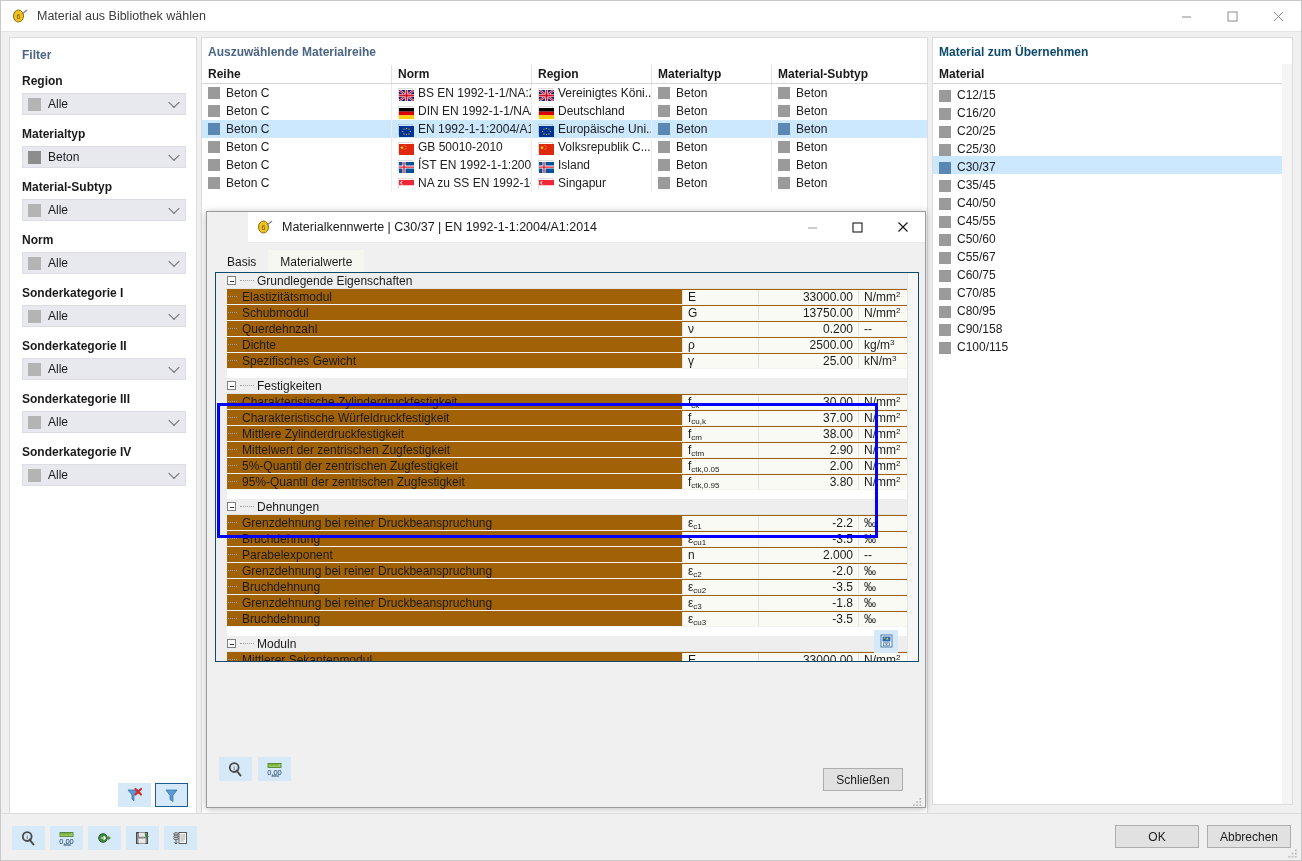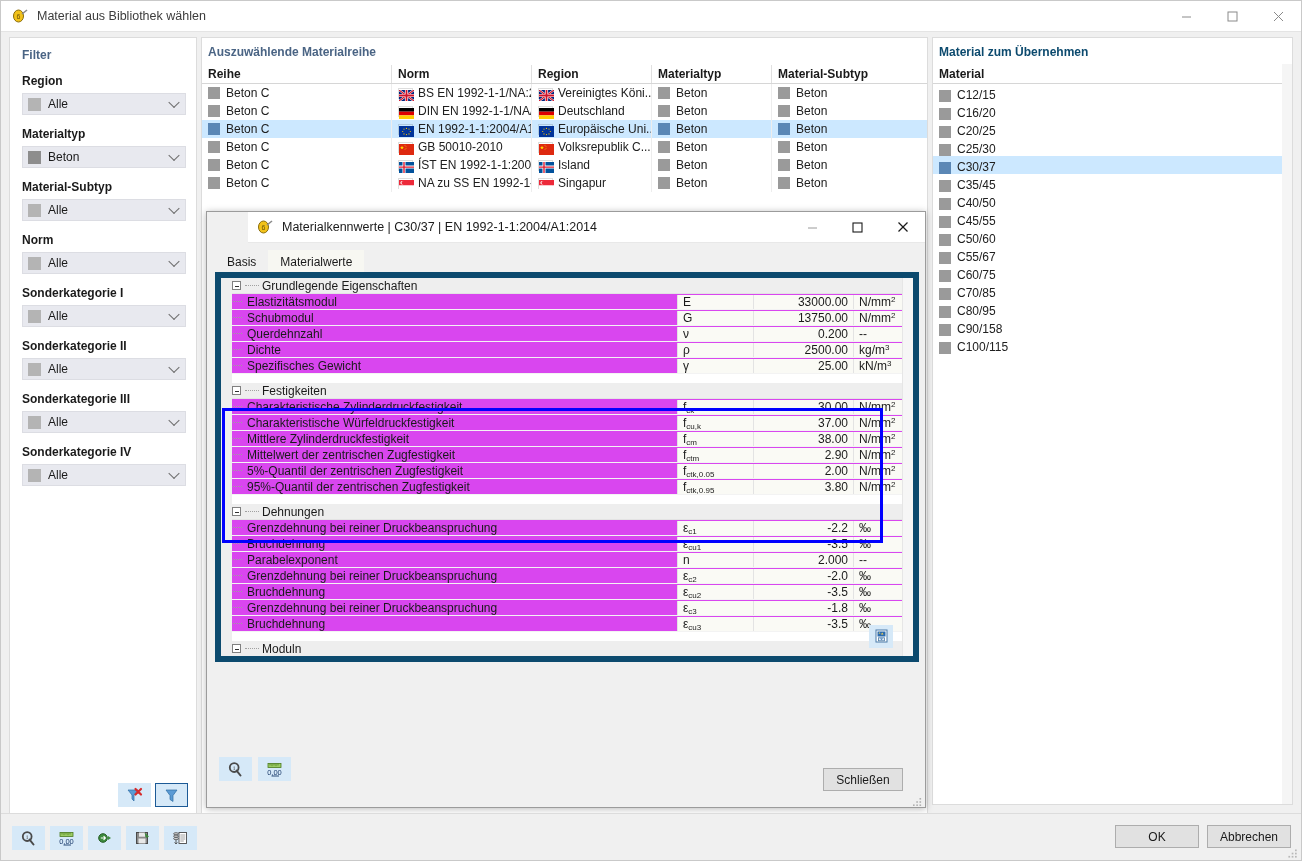--- a/index.html
+++ b/index.html
@@ -244,22 +244,22 @@
     height: 23px; padding: 0 12px;
     display: flex; align-items: center;
     font-size: 12px; color: #1a1a1a;
     background: transparent;
   }
   .tab.active { background: #f7f7f2; }
 
   .prop-grid {
     position: absolute; left: 8px; top: 60px;
     width: 704px; height: 390px;
-    background: #d946ef;
-    border: 6px solid #0c4a6e;
+    background: #a16207;
+    border: 1px solid #0c4a6e;
     overflow: hidden;
   }
   .pg-group {
     height: 16px; background: #eeeeee;
     display: flex; align-items: center;
     font-size: 12px; color: #1a1a1a;
     padding-left: 11px;
     border-bottom: 1px solid #e3e3e3;
   }
   .pg-group .expander {

